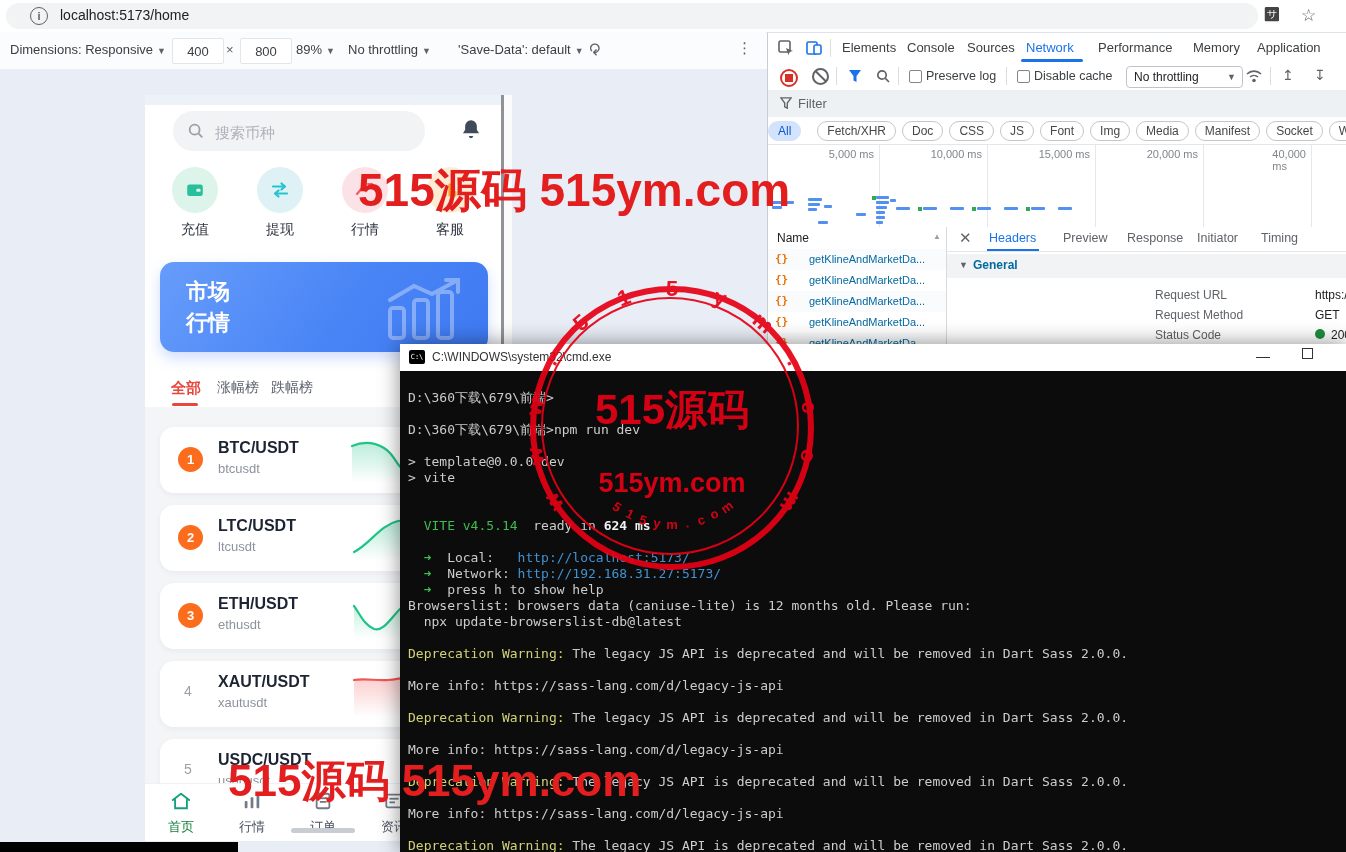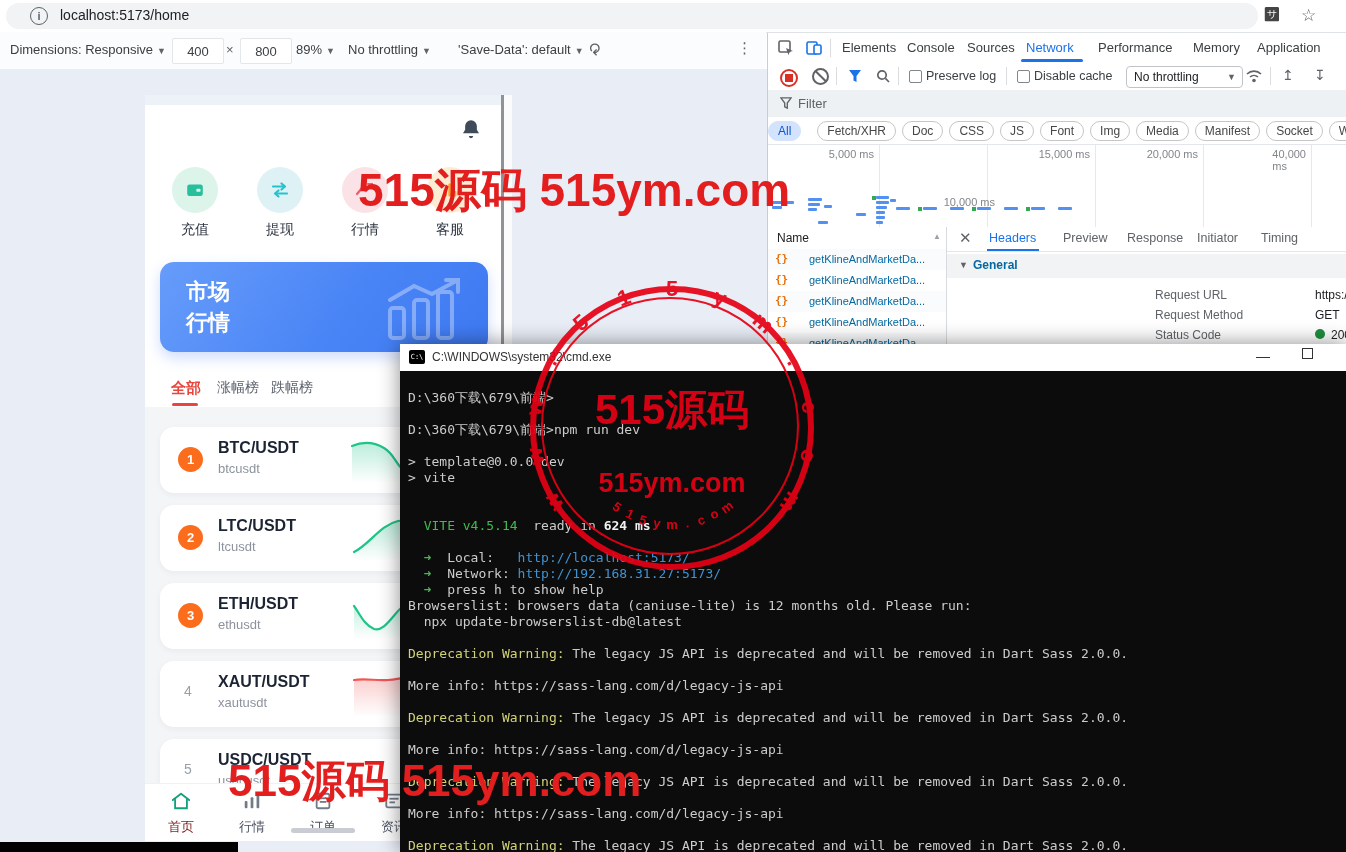--- a/index.html
+++ b/index.html
@@ -57,21 +57,21 @@
             box-shadow:0 2px 6px rgba(30,40,70,.05);}
   .rankb{position:absolute;left:18px;top:20px;width:25px;height:25px;border-radius:50%;background:#fb6d1d;
          color:#fff;font-size:13px;font-weight:bold;text-align:center;line-height:25px;}
   .rankp{position:absolute;left:24px;top:22px;font-size:14px;color:#9aa0a8;}
   .pair{position:absolute;left:58px;top:12px;font-size:16px;font-weight:bold;color:#1c2433;}
   .symb{position:absolute;left:58px;top:34px;font-size:13px;color:#8d939e;}
   .spark{position:absolute;left:190px;top:9px;}
   .mnav{left:0;top:688px;width:356px;height:58px;background:#fff;border-top:1px solid #f0f1f3;}
   .mnav-item{position:absolute;top:7px;width:56px;text-align:center;}
   .mnav-label{margin-top:3px;font-size:13px;color:#4a5160;}
-  .mnav-item.act .mnav-label{color:#7f1d1d;}
+  .mnav-item.act .mnav-label{color:#15803d;}
   .homebar{left:146px;top:733px;width:64px;height:5px;border-radius:3px;background:#c9ccd2;}
 
   
   .dt{left:767px;top:33px;width:579px;height:819px;background:#fff;border-left:1px solid #c9cdd2;}
   .dt-tabrow{position:absolute;left:0;top:0;width:579px;height:29px;border-bottom:1px solid #e8eaed;background:#fff;}
   .dt-tab{position:absolute;top:7px;font-size:13px;color:#3c4043;}
   .dt-tab.act{color:#1a73e8;}
   .dt-tab-line{position:absolute;top:26px;height:3px;background:#1a73e8;border-radius:2px;}
   .icx{position:absolute;font-size:13px;color:#5f6368;}
   .vsep{position:absolute;width:1px;background:#dadce0;}
@@ -165,20 +165,27 @@
     <div class="abs rot-ic">⟳</div>
     <div class="abs kebab">⋮</div>
   </div>
 
   <div class="abs emu"></div>
   <div class="abs blackstrip"></div>
 
   <div class="abs phone">
     <div class="abs topstrip"></div>
 
+    <div class="abs searchbar">
+      <svg class="abs search-ic" viewBox="0 0 20 20">
+          <circle cx="8.5" cy="8.5" r="5.5" fill="none" stroke="#9aa0a8" stroke-width="2"></circle>
+          <line x1="13" y1="13" x2="17" y2="17" stroke="#9aa0a8" stroke-width="2"></line>
+        </svg>
+      <input class="searchinput" placeholder="搜索币种" style="">
+    </div>
     <svg class="abs bell" viewBox="0 0 24 24">
         <path d="M12 3a5.4 5.4 0 0 1 5.4 5.4v3.4l2 3.2H4.6l2-3.2V8.4A5.4 5.4 0 0 1 12 3z" fill="#3f4a5a"></path>
         <path d="M10 17.6a2 2 0 0 0 4 0z" fill="#3f4a5a"></path>
       </svg>
 
     <div class="qa" style="left:15px;top:72px;">
       <div class="qa-circle" style="background:#ddf4ea;">
           <svg width="22" height="22" viewBox="0 0 24 24">
             <rect x="3.5" y="6" width="17" height="12.5" rx="2.5" fill="#28c09c"></rect>
             <rect x="13.5" y="10.5" width="4.5" height="3.5" rx="1" fill="#ddf4ea"></rect>
@@ -420,21 +427,21 @@
 
     </div>
 
     <div class="dt-timeline">
       <div class="grid" style="left:111px;"></div>
         <div class="grid" style="left:219px;"></div>
       <div class="grid" style="left:327px;"></div>
         <div class="grid" style="left:435px;"></div>
       <div class="grid" style="left:543px;"></div>
       <div class="gridlab" style="left:111px;">5,000 ms</div>
-      <div class="gridlab" style="left:232px;margin-top:48px;">10,000 ms</div>
+      <div class="gridlab" style="left:219px;">10,000 ms</div>
       <div class="gridlab" style="left:327px;">15,000 ms</div>
       <div class="gridlab" style="left:435px;">20,000 ms</div>
       <div class="gridlab" style="left:543px;">40,000 ms</div>
       <div id="tl-marks">
           <div class="dash" style="left: 4px; top: 56px; width: 12px;"></div>
           <div class="dash" style="left: 4px; top: 61px; width: 10px;"></div>
           <div class="dash" style="left: 18px; top: 56px; width: 8px;"></div>
           <div class="dash" style="left: 40px; top: 53px; width: 14px;"></div>
           <div class="dash" style="left: 40px; top: 58px; width: 12px;"></div>
           <div class="dash" style="left: 40px; top: 63px; width: 9px;"></div>

